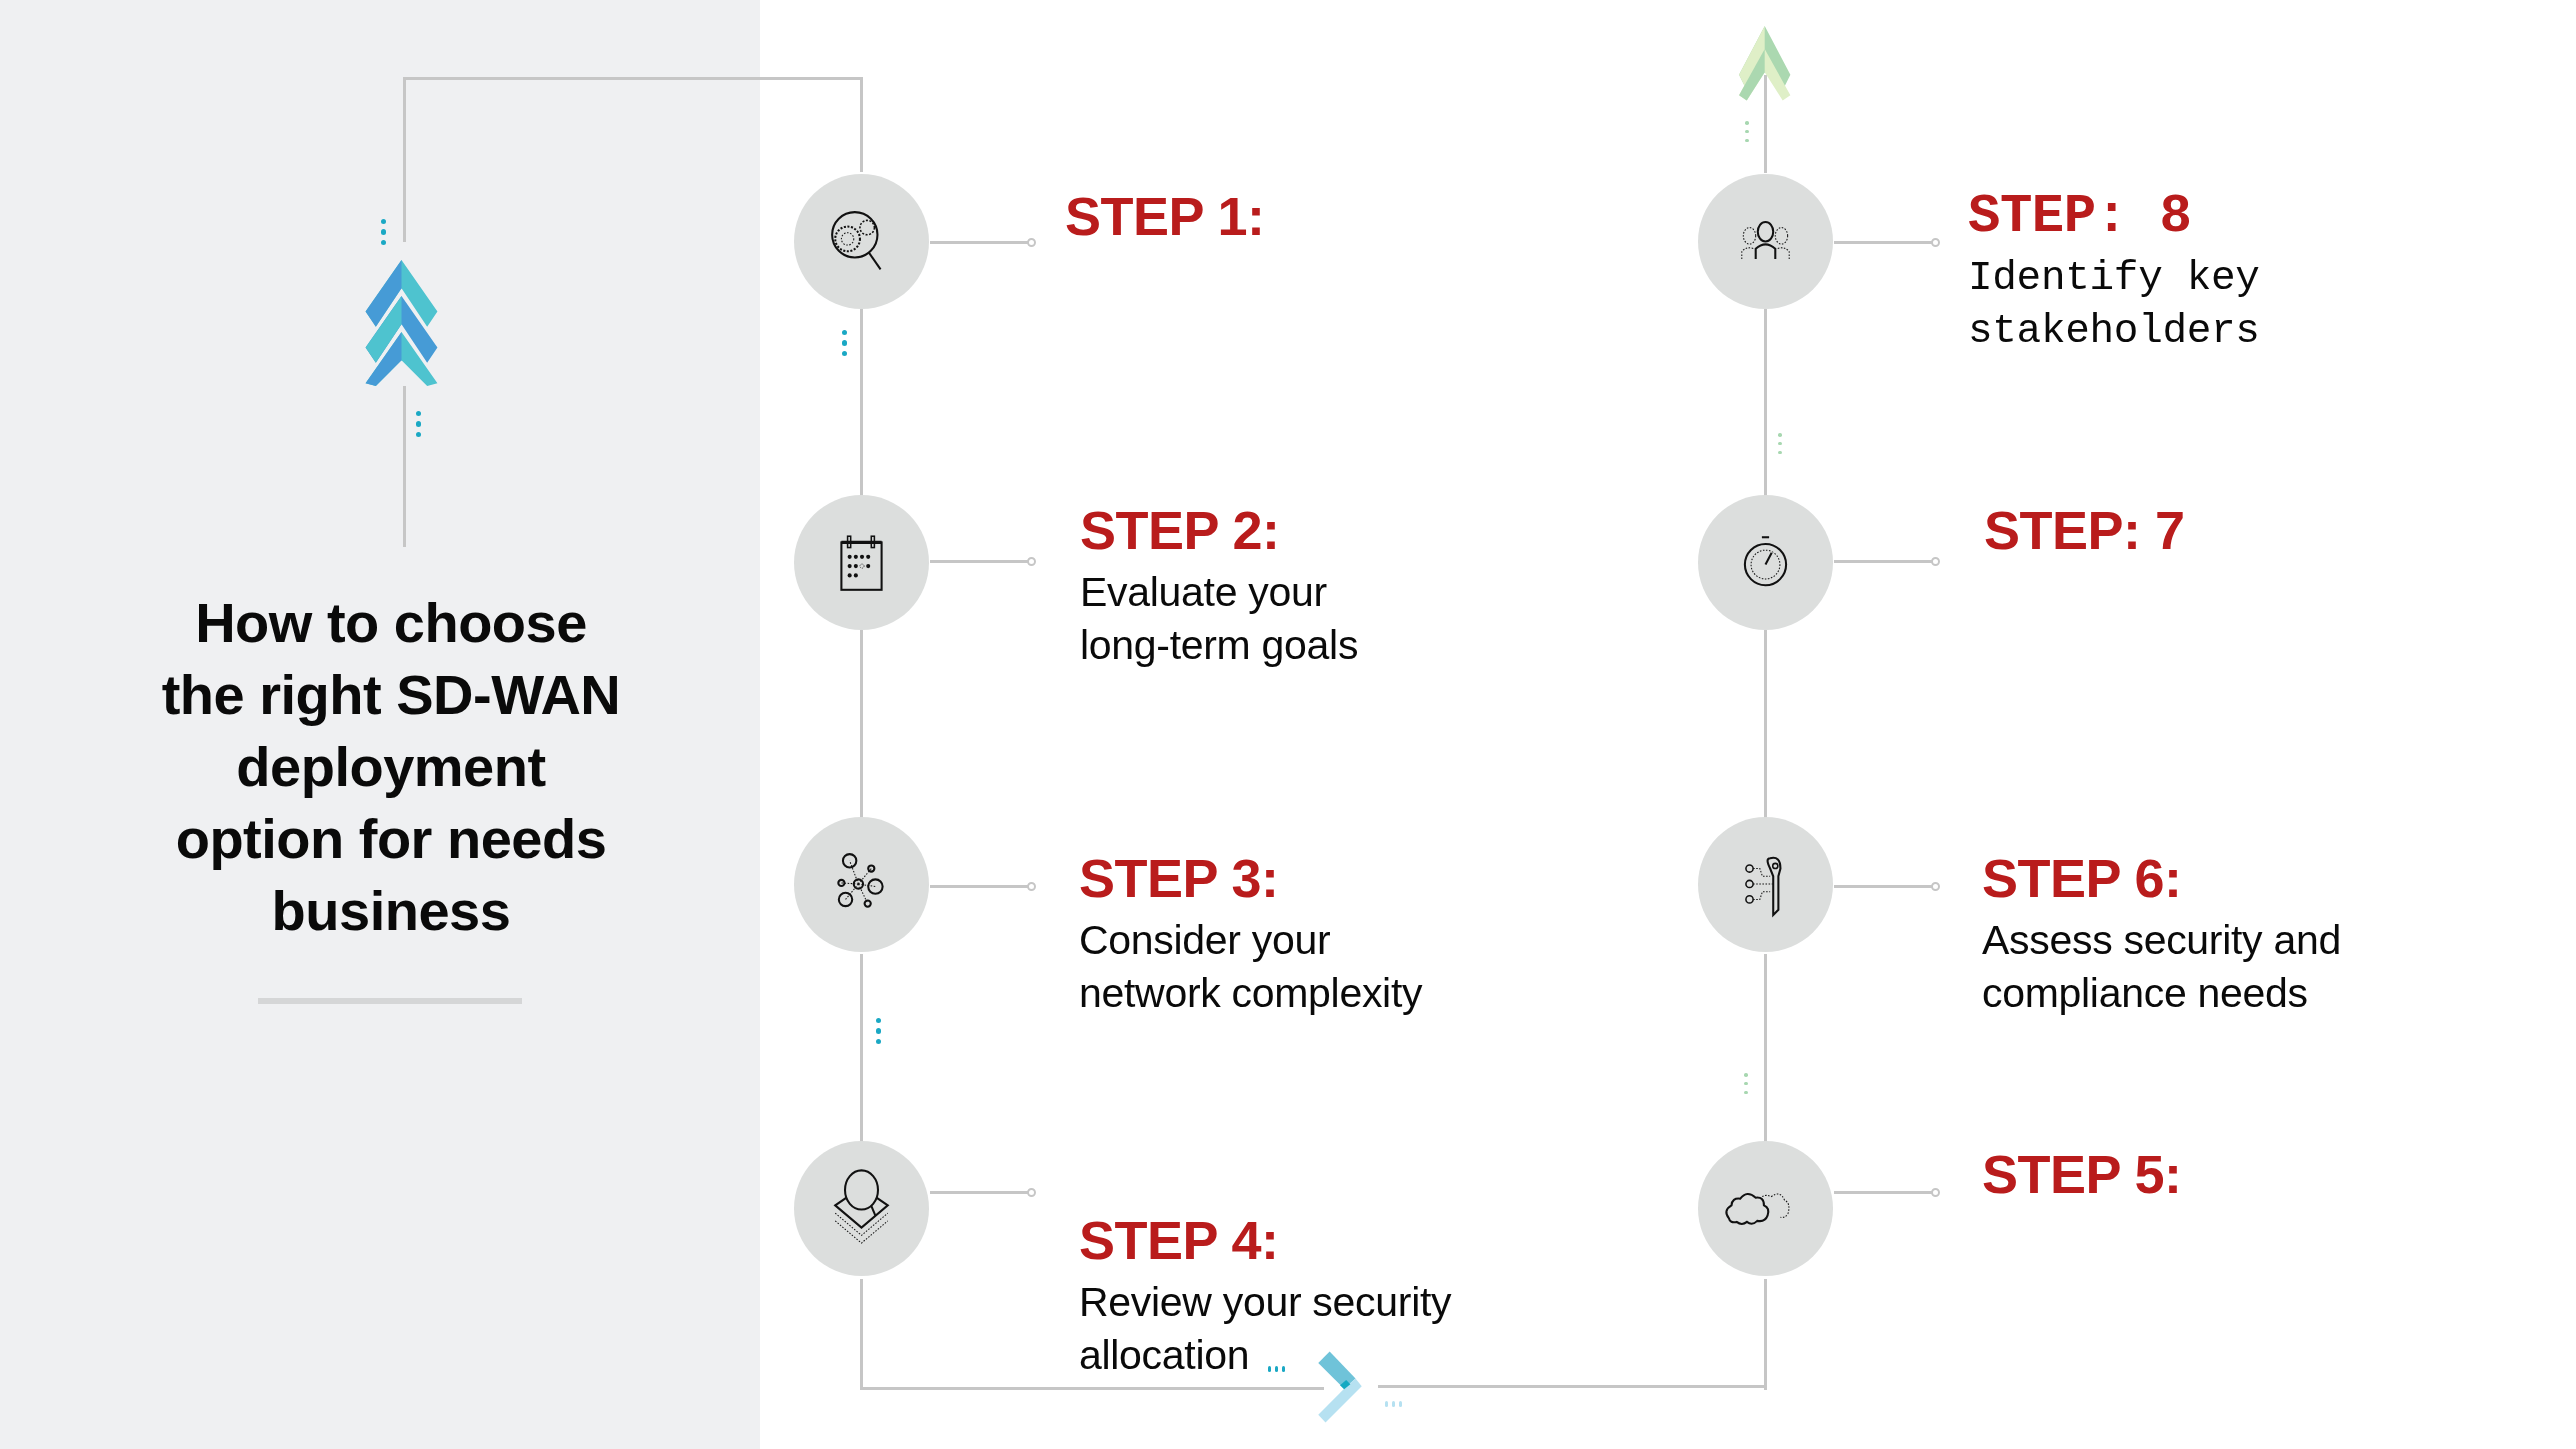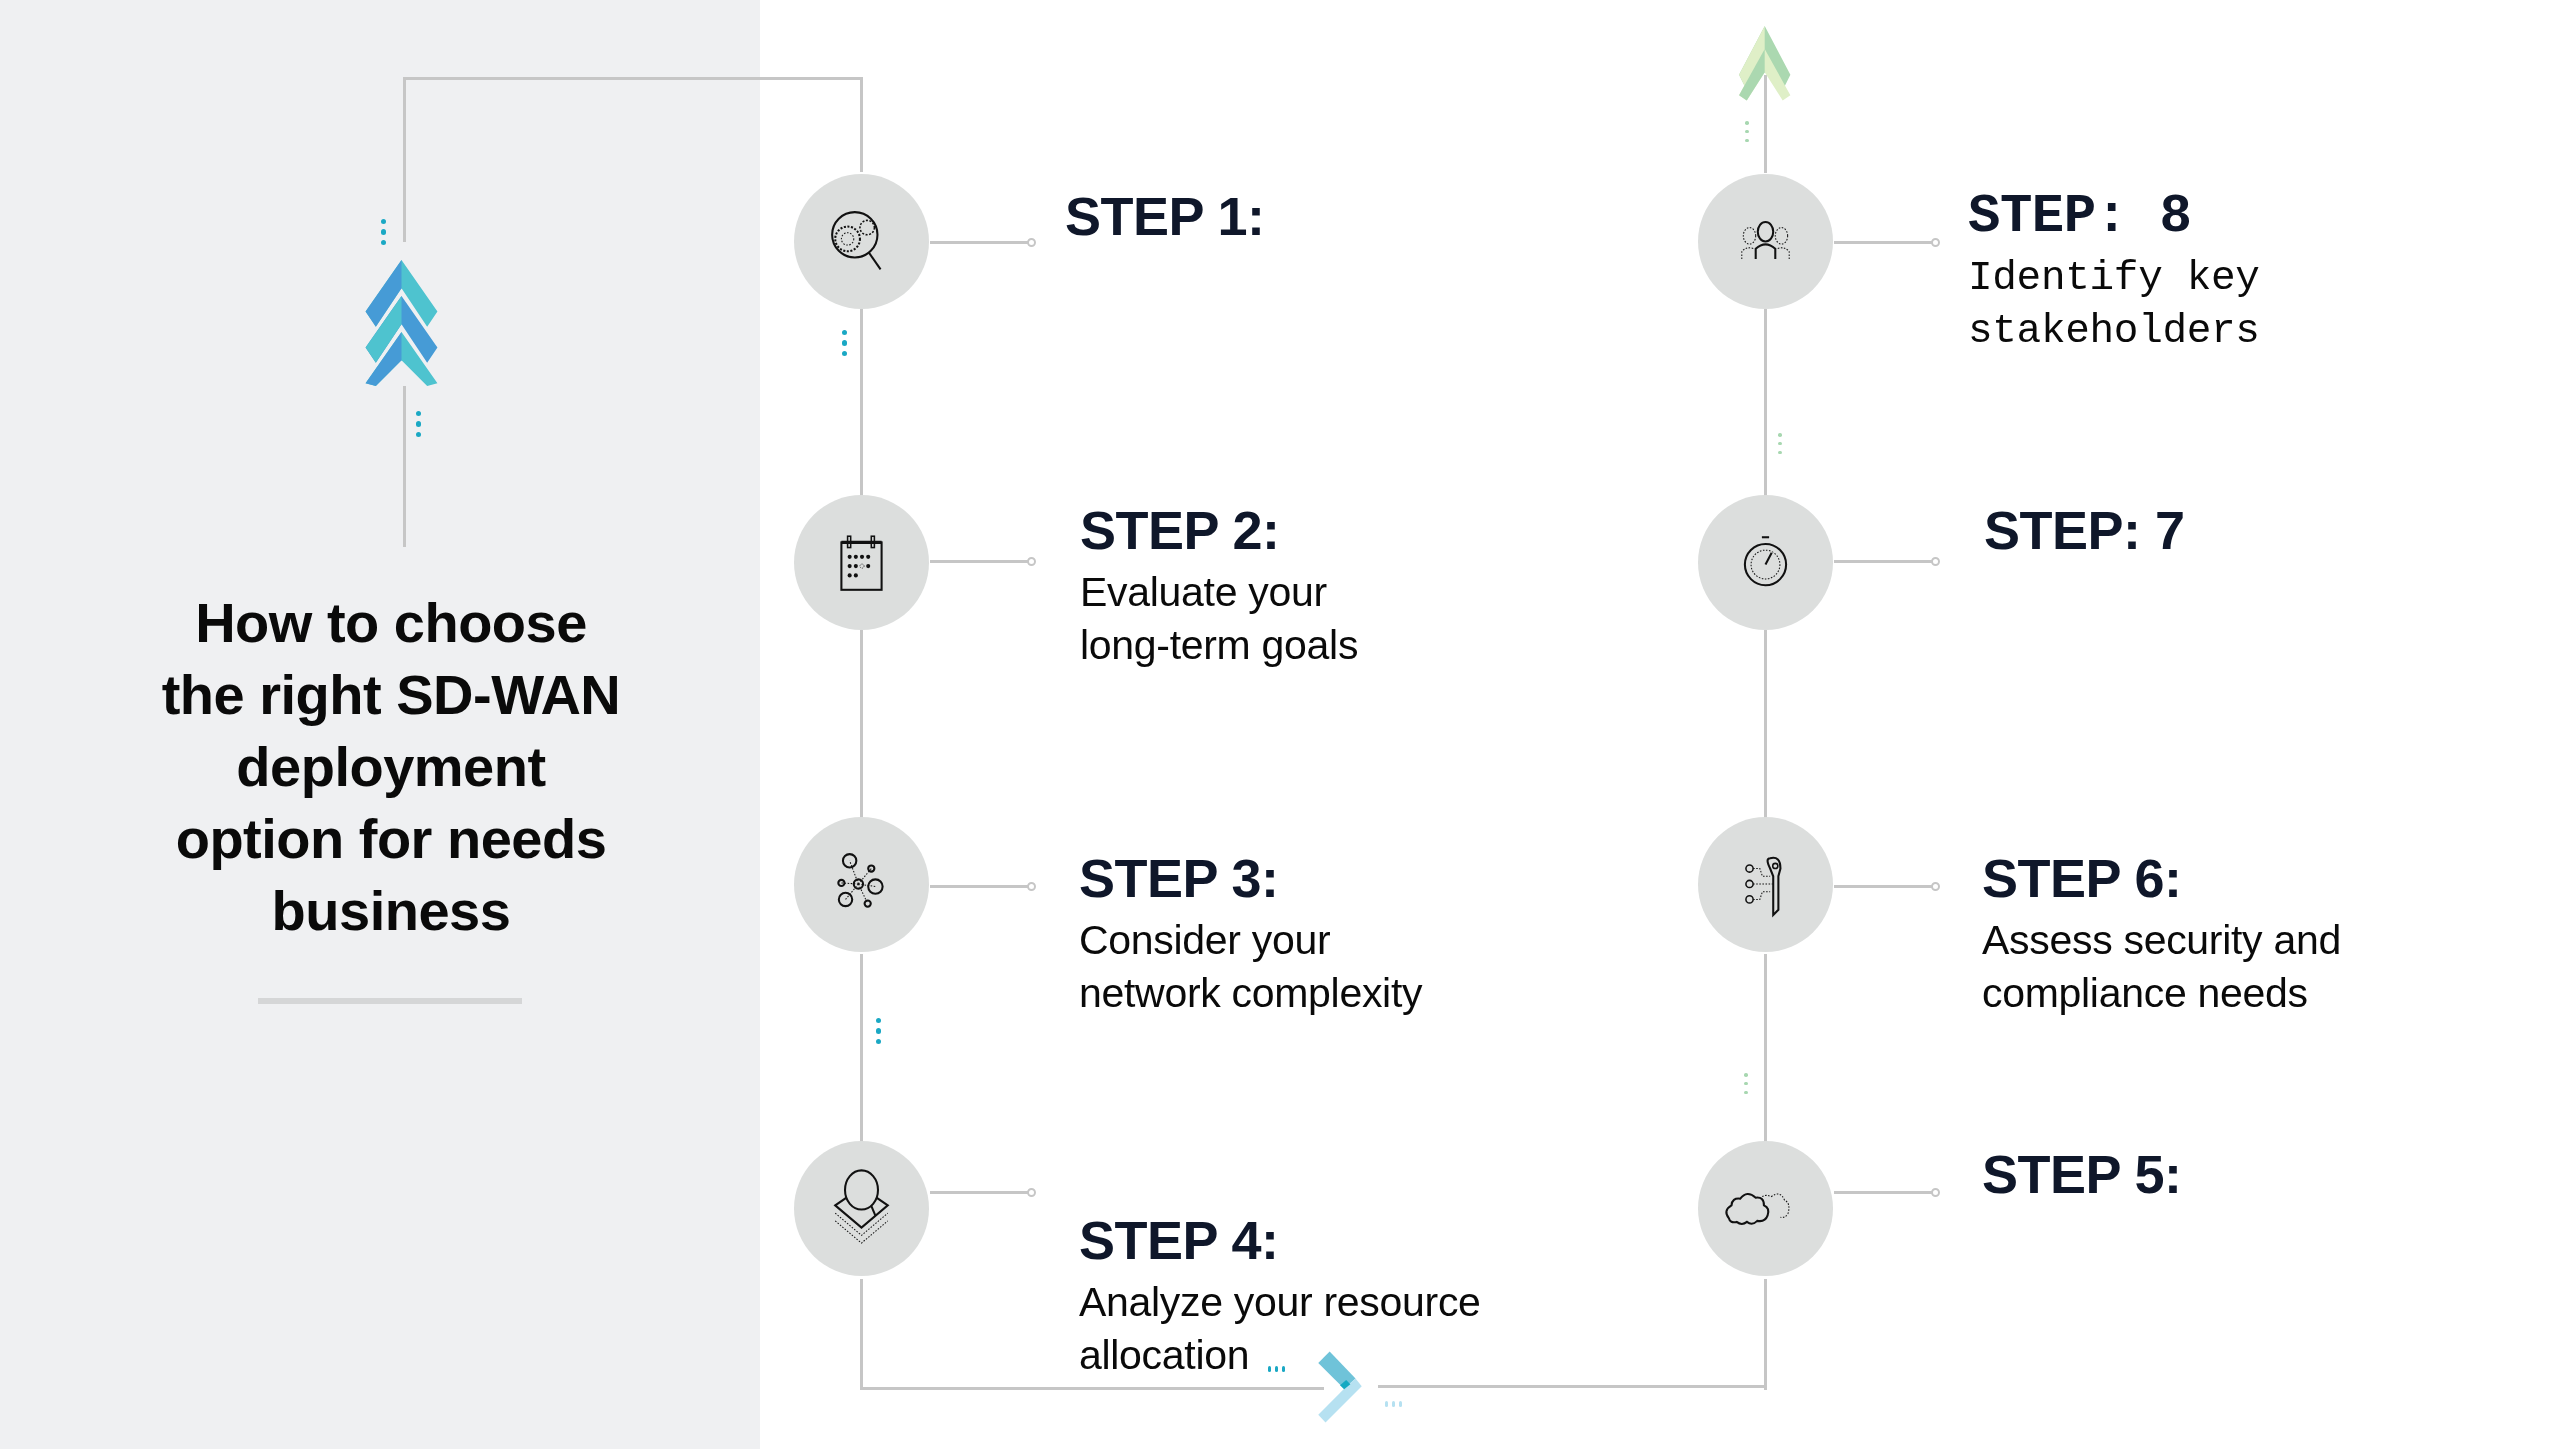--- a/index.html
+++ b/index.html
@@ -7,21 +7,21 @@
   .left-panel{position:absolute;left:0;top:0;width:760px;height:1449px;background:#EFF0F2;}
   .line{position:absolute;background:#C6C6C6;}
   .title{position:absolute;left:82px;top:587px;width:618px;text-align:center;font-weight:bold;font-size:56px;line-height:72px;color:#0A0A0A;letter-spacing:-0.5px;}
   .title span{display:block;}
   .title-rule{position:absolute;left:258px;top:998px;width:264px;height:6.2px;background:#D5D6D7;}
   .node{position:absolute;width:135px;height:135px;border-radius:50%;background:#DCDEDD;}
   .node svg{position:absolute;left:0;top:0;width:135px;height:135px;}
   .connector{position:absolute;height:2.6px;background:#C6C6C6;}
   .endpoint{position:absolute;width:9.3px;height:9.3px;border-radius:50%;border:2.1px solid #C6C6C6;background:#fff;box-sizing:border-box;}
   .step{position:absolute;}
-  .step-label{display:block;color:#0f172a;font-weight:bold;font-size:54px;line-height:57px;letter-spacing:-0.5px;}
+  .step-label{display:block;color:#b91c1c;font-weight:bold;font-size:54px;line-height:57px;letter-spacing:-0.5px;}
   .step-desc{display:block;color:#0A0A0A;font-size:41px;line-height:53px;margin-top:7.2px;letter-spacing:-0.3px;}
   .dots{position:absolute;width:5.2px;}
   .dots i{display:block;width:5.2px;height:5.2px;border-radius:50%;margin-bottom:5.2px;}
   .hdots{position:absolute;height:5.2px;}
   .hdots i{display:inline-block;width:3.1px;height:6.2px;border-radius:1.5px;margin-right:4.1px;}
 </style>
 </head>
 <body>
 
 <div class="left-panel"></div>
@@ -202,21 +202,21 @@
     <polyline points="80,155 131,198 182,155" fill="none" stroke="#111" stroke-width="2" stroke-dasharray="3 3"></polyline>
     <ellipse cx="131" cy="95" rx="32" ry="38" fill="#DCDEDD" stroke="#111" stroke-width="4"></ellipse>
     <line x1="150" y1="126" x2="158" y2="145" stroke="#111" stroke-width="4"></line>
   </svg>
 </div>
 <div class="connector" style="left:930px;top:1191px;width:98px;"></div>
 <div class="endpoint" style="left:1027px;top:1188px;"></div>
 <div class="step" style="left:1079px;top:1212px;">
   <span class="step-label">STEP 4:</span>
   <span class="step-desc">
-    <span style="display:block">Analyze your resource</span>
+    <span style="display:block">Review your security</span>
     <span style="display:block">allocation</span>
   </span>
 </div>
 
 <div class="node" style="left:1698px;top:174px;">
   <svg viewBox="0 0 262 262">
     <ellipse cx="131" cy="112" rx="15" ry="19" fill="none" stroke="#111" stroke-width="4"></ellipse>
     <path d="M112,165 L112,145 Q131,128 150,145 L150,165" fill="none" stroke="#111" stroke-width="4"></path>
     <ellipse cx="100" cy="120" rx="12" ry="16" fill="none" stroke="#111" stroke-width="2" stroke-dasharray="3 3"></ellipse>
     <ellipse cx="162" cy="120" rx="12" ry="16" fill="none" stroke="#111" stroke-width="2" stroke-dasharray="3 3"></ellipse>

